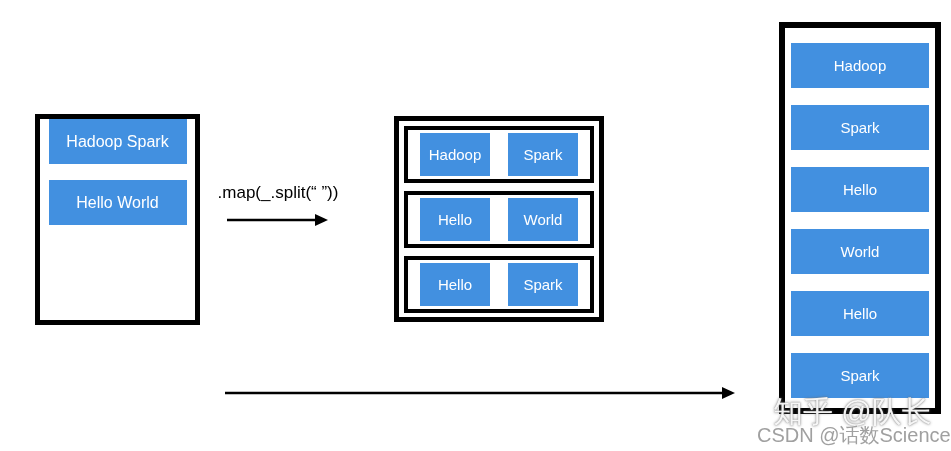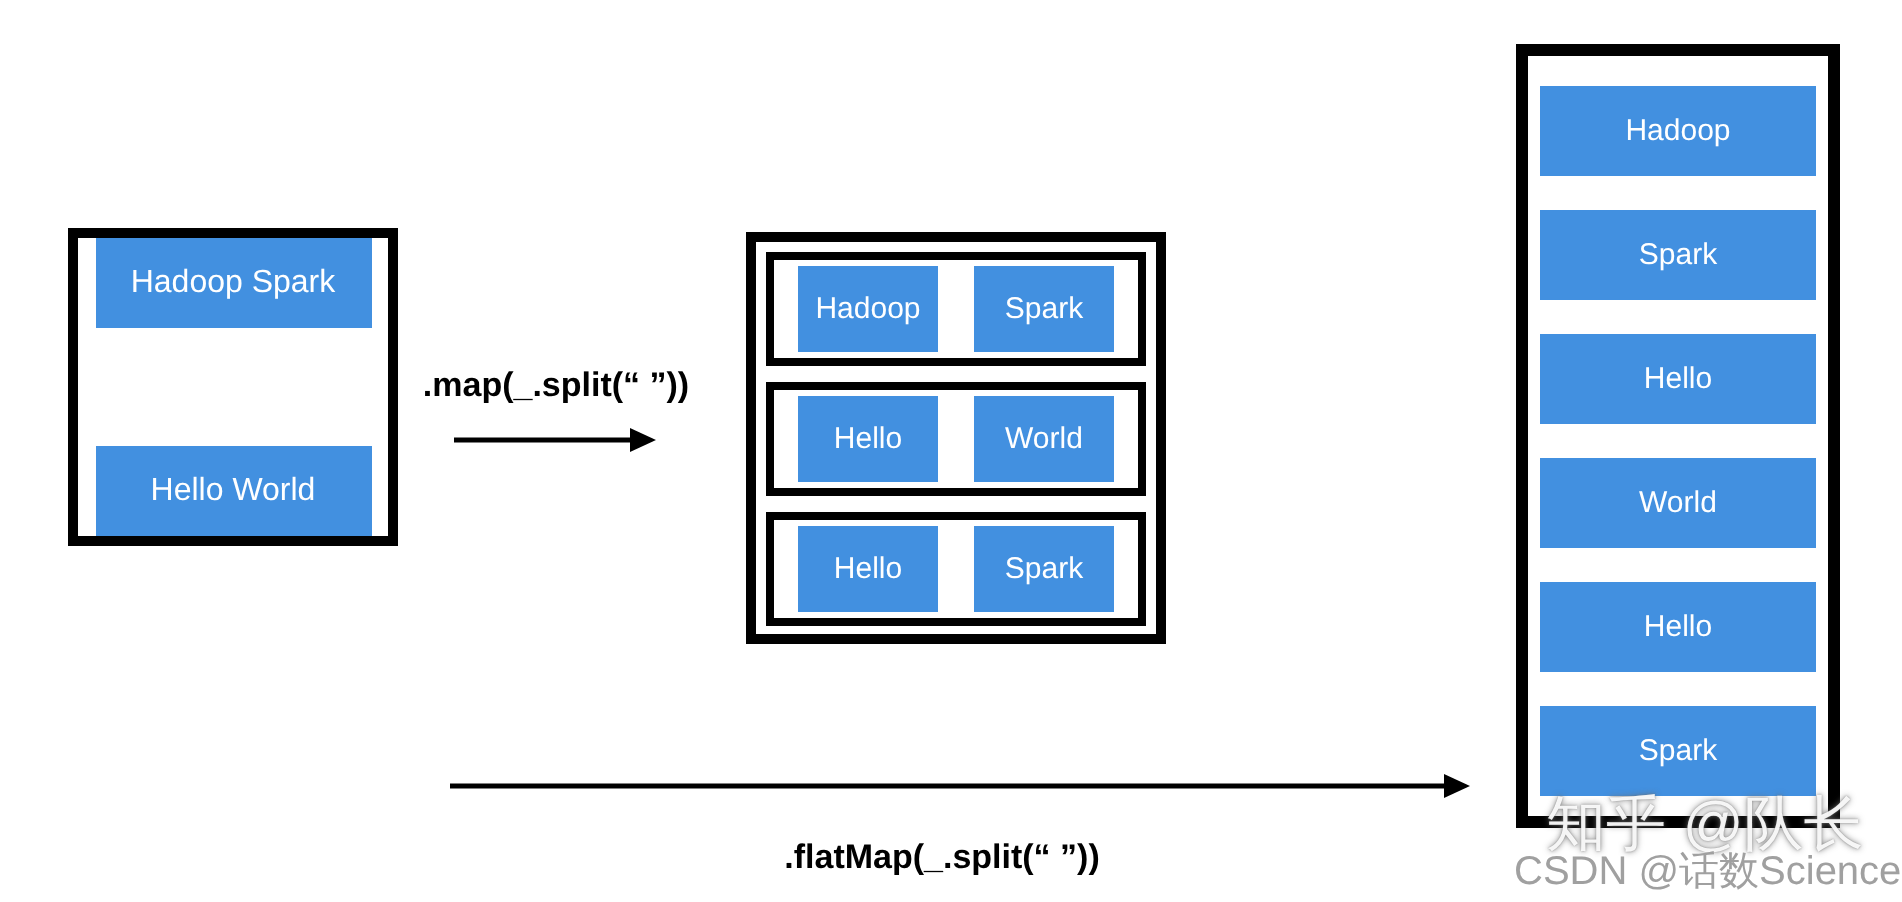--- a/index.html
+++ b/index.html
@@ -12,25 +12,26 @@
     font-family: "Liberation Sans", sans-serif;
     overflow: hidden;
   }
   .box {
     position: absolute;
     border: 5px solid var(--border, #000000);
     background: #ffffff;
     display: flex;
     flex-direction: column;
     align-items: center;
+    margin-left: 21px;
   }
   .left-box {
-    left: 34px; top: 114px;
-    width: 165px; height: 159px;
-    justify-content: space-between;
+    left: 14px; top: 114px;
+    width: 165px; height: 211px;
+    justify-content: flex-start;
     gap: 16px;
   }
   .middle-box {
     left: 373px; top: 116px;
     width: 210px; height: 206px;
     justify-content: center;
     gap: 8px;
   }
   .right-box {
     left: 758px; top: 22px;
@@ -57,21 +58,21 @@
     align-items: center;
     justify-content: center;
     font-weight: 500;
     flex: 0 0 auto;
   }
   .chip-wide  { width: 138px; height: 45px; font-size: 16px; }
   .chip-right { width: 138px; height: 45px; font-size: 15px; }
   .chip-small { width: 70px;  height: 43px; font-size: 15px; }
   .op-label {
     position: absolute;
-    font-weight: 700;
+    font-weight: 400;
     font-size: 17px;
     color: var(--label-text, #000000);
     text-align: center;
     white-space: nowrap;
   }
   .map-label     { left: 200px; top: 183px; width: 156px; }
   .flatmap-label { left: 378px; top: 419px; width: 186px; }
   .arrow { position: absolute; }
   .map-arrow     { left: 227px; top: 212px; }
   .flatmap-arrow { left: 225px; top: 385px; }
@@ -131,18 +132,17 @@
     <div class="word-chip chip-right">Hello</div>
     <div class="word-chip chip-right">World</div>
     <div class="word-chip chip-right">Hello</div>
     <div class="word-chip chip-right">Spark</div>
   </div>
 
   <svg class="arrow flatmap-arrow" width="512" height="16" viewBox="0 0 512 16">
     <line x1="0" y1="8" x2="498" y2="8" stroke="#000000" stroke-width="2.6"></line>
     <polygon points="497,2 510,8 497,14" fill="#000000"></polygon>
   </svg>
-  <div class="op-label flatmap-label">.flatMap(_.split(“ ”))</div>
 
   <div class="watermark wm-zhihu">知乎 @队长</div>
   <div class="watermark wm-csdn">CSDN @话数Science</div>
 
 </div>
 
 </body></html>

